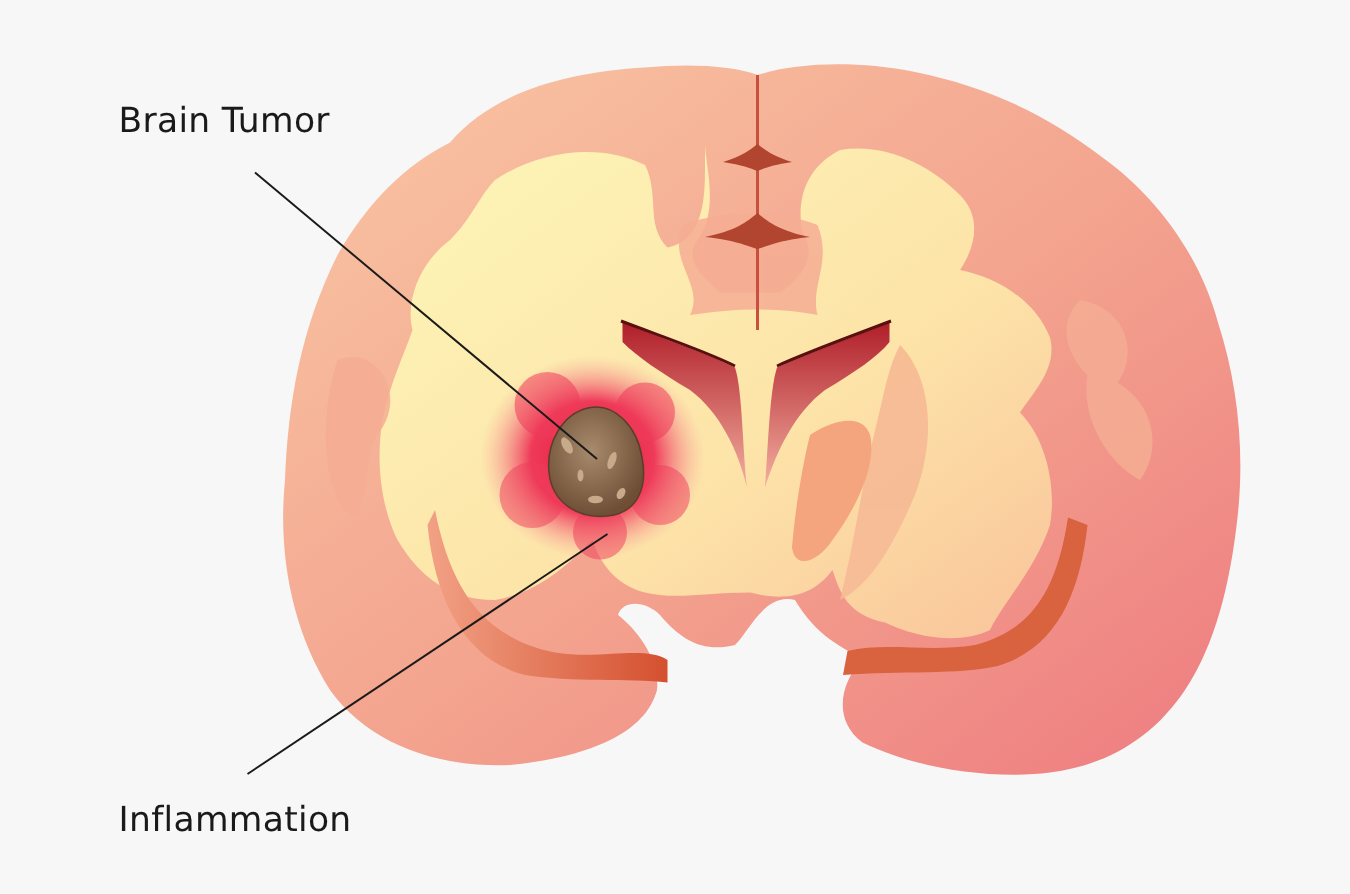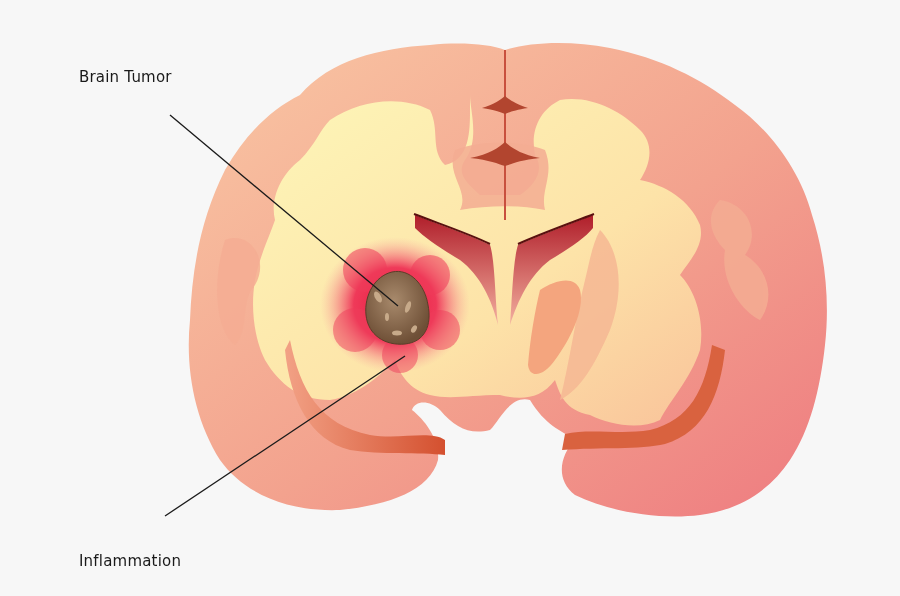--- a/index.html
+++ b/index.html
@@ -1,20 +1,20 @@
 <!DOCTYPE html>
 <html><head>
 <meta charset="utf-8">
 <style>
   html, body { margin: 0; padding: 0; }
   body { width: 900px; height: 596px; background: #f7f7f7; position: relative; overflow: hidden; font-family: "DejaVu Sans", sans-serif; }
   #diagram { position: absolute; left: 0; top: 0; width: 900px; height: 596px; }
-  .label { position: absolute; font-size: 15px; color: #1a1a1a; letter-spacing: 0.2px; }
+  .label { position: absolute; font-size: 23px; color: #1a1a1a; letter-spacing: 0.2px; }
   #label-tumor { left: 79px; top: 68px; }
-  #label-inflam { left: 79px; top: 552px; }
+  #label-inflam { left: 79px; top: 534px; }
 </style>
 </head>
 <body>
 
 <svg id="diagram" viewBox="0 0 900 596" xmlns="http://www.w3.org/2000/svg">
   <defs>
     <linearGradient id="cortexGrad" x1="0" y1="0" x2="1" y2="1">
       <stop offset="0" stop-color="#f9c7a4"></stop>
       <stop offset="0.55" stop-color="#f3a28e"></stop>
       <stop offset="1" stop-color="#ee7b80"></stop>

